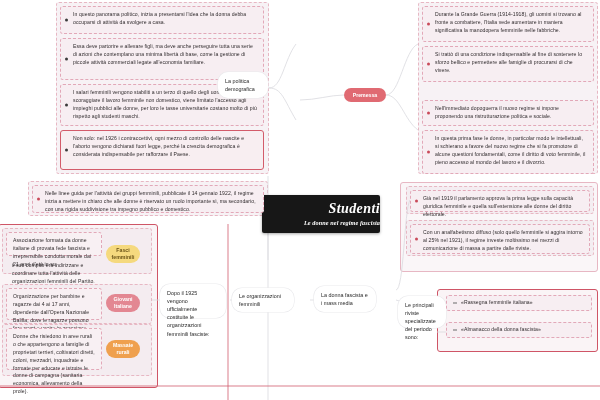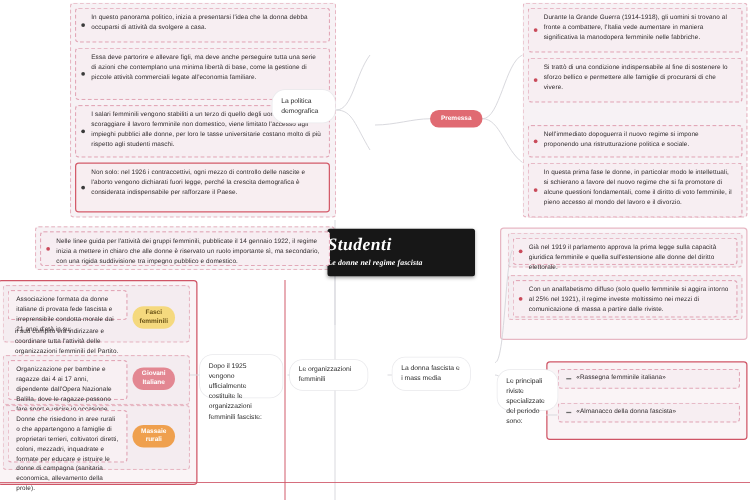--- a/index.html
+++ b/index.html
@@ -65,22 +65,23 @@
   .cap-premessa{background:#e06a72;color:#ffffff;border-radius:9px;}
   .cap-fasci{background:#f5d97e;color:#6b5418;}
   .cap-giovani{background:#e38792;color:#ffffff;}
   .cap-massaie{background:#efa04e;color:#ffffff;}
 
   
   .center-card{
     position:absolute;
     background:#171717;
     border-radius:2px;
-    display:flex;flex-direction:column;align-items:flex-start;justify-content:center;
+    display:flex;flex-direction:column;align-items:flex-end;justify-content:center;
     box-shadow:0 1px 3px rgba(0,0,0,.35);
+    margin-top:12px;
   }
   .center-title{
     font-family:"Liberation Serif", serif;
     font-style:italic;font-weight:bold;
     color:#ffffff;
     font-size:14px;
     letter-spacing:.4px;
     line-height:1;
   }
   .center-sub{

